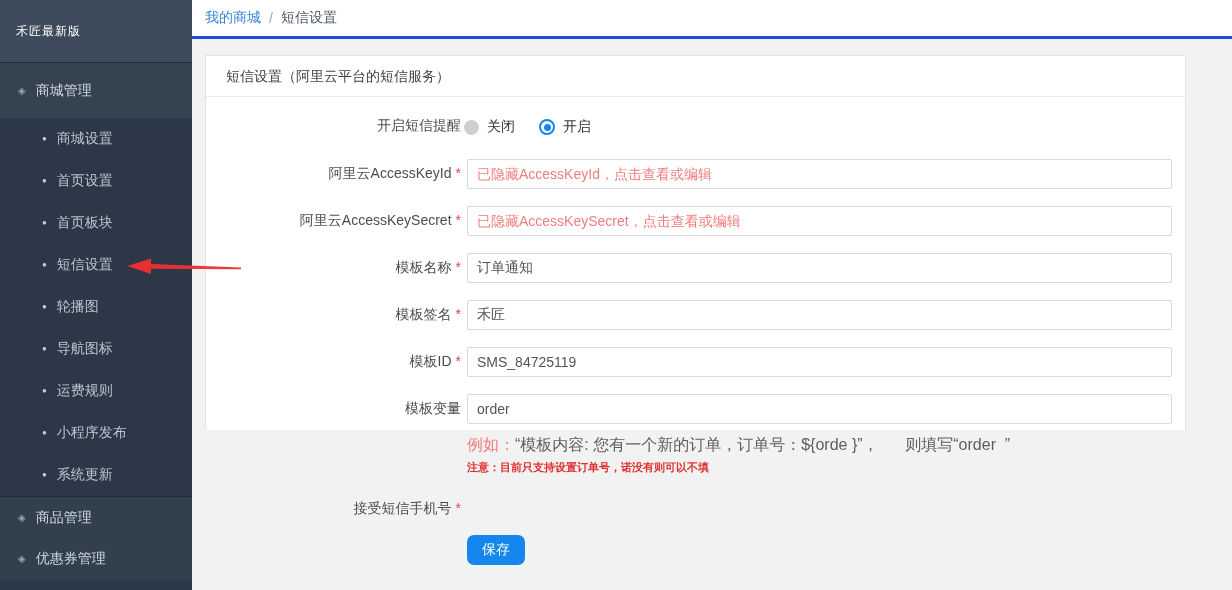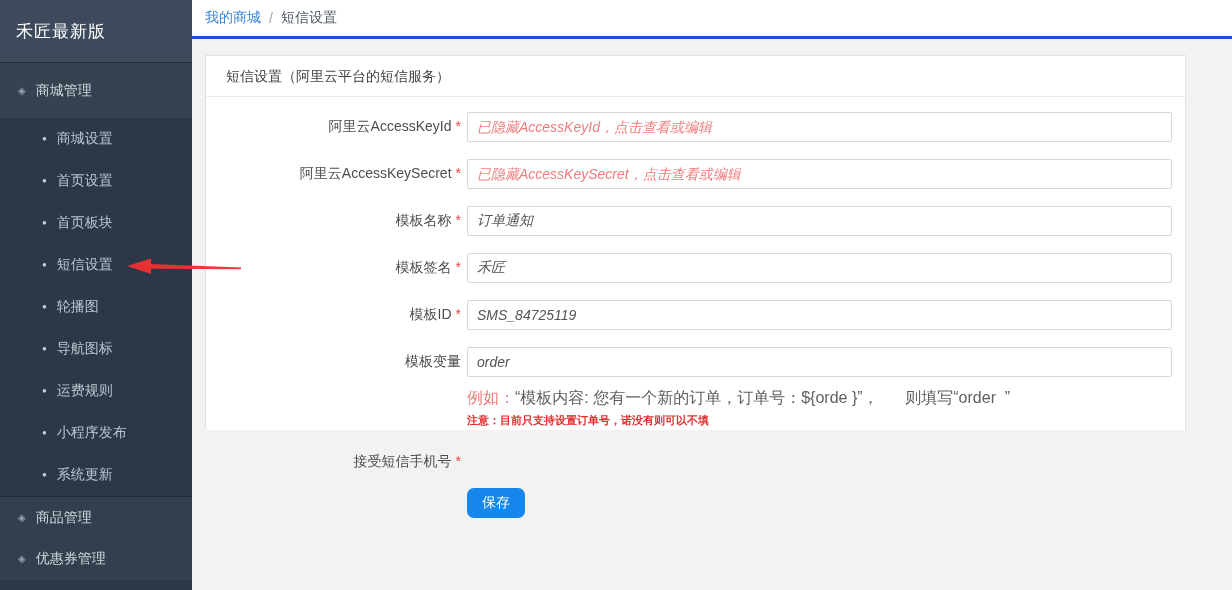--- a/index.html
+++ b/index.html
@@ -10,21 +10,21 @@
     background:#f2f2f2;
     color:#333;
   }
 
   
   .sidebar { position:absolute; left:0; top:0; width:192px; height:590px; background:#2c3847; z-index:1; }
   .sidebar-header {
     height:63px; background:#3c4a5b; border-bottom:1px solid #232e3a;
     display:flex; align-items:center; padding:0 16px;
   }
-  .sidebar-title { color:#ffffff; font-size:17px; letter-spacing:1px; }
+  .sidebar-title { color:#ffffff; font-size:12px; letter-spacing:1px; }
   .menu { list-style:none; }
   .menu-parent {
     height:42px; display:flex; align-items:center; padding-left:18px;
     color:#cfd7de; font-size:14px; cursor:pointer;
   }
   .menu-parent.expanded { height:55px; background:#35424f; }
   .group-bottom { background:#323f4d; border-top:1px solid #222c38; }
   .diamond { font-size:10px; color:#98a5b1; margin-right:10px; line-height:1; }
   .submenu { list-style:none; background:#2c3847; }
   .menu-child {
@@ -58,21 +58,21 @@
   .form-row { display:flex; align-items:flex-start; margin-bottom:17px; }
   .f-label {
     width:255px; flex:0 0 255px; text-align:right; padding-top:6px;
     font-size:14px; color:#4d4d4d;
   }
   .req { color:#e54545; font-style:normal; margin-left:4px; font-size:14px; }
   .f-control { margin-left:6px; position:relative; }
   .txt {
     width:705px; height:30px; border:1px solid #d9d9d9; border-radius:2px;
     padding:0 9px; font-size:14px; color:#555; outline:none;
-    font-family:"Liberation Sans","DejaVu Sans",sans-serif; background:#fff;font-style:italic;
+    font-family:"Liberation Sans","DejaVu Sans",sans-serif; background:#fff;
   }
   .txt.ph-red::placeholder { color:#f17c7c; opacity:1; }
 
   
   .radio-row .f-label { padding-top:5px; }
   .radio-group { display:flex; align-items:center; height:30px; margin-left:3px; }
   .radio-opt { display:flex; align-items:center; margin-right:24px; cursor:pointer; }
   .radio-off {
     width:15px; height:15px; border-radius:50%; background:#ccd0d3; margin-right:8px;
   }
@@ -173,20 +173,33 @@
 <div class="topbar">
   <a class="crumb-link">我的商城</a>
   <span class="crumb-sep">/</span>
   <span class="crumb-current">短信设置</span>
 </div>
 
 <div class="panel">
   <div class="panel-header">短信设置（阿里云平台的短信服务）</div>
   <div class="panel-body">
 
+    <div class="form-row radio-row">
+      <div class="f-label">开启短信提醒</div>
+      <div class="f-control radio-group">
+        <span class="radio-opt">
+          <span class="radio-off"></span>
+          <span class="radio-text">关闭</span>
+        </span>
+        <span class="radio-opt">
+          <span class="radio-on"></span>
+          <span class="radio-text">开启</span>
+        </span>
+      </div>
+    </div>
 
     <div class="form-row">
       <div class="f-label">
         <span>阿里云AccessKeyId</span><i class="req">*</i>
       </div>
       <div class="f-control">
         <input class="txt ph-red" type="text" placeholder="已隐藏AccessKeyId，点击查看或编辑" style="">
       </div>
     </div>
 

